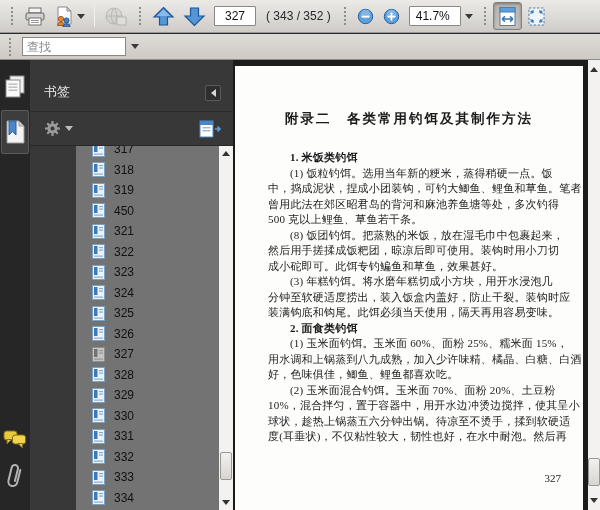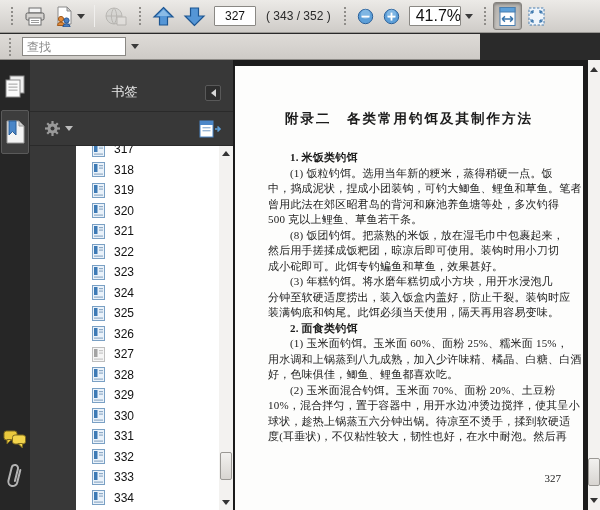--- a/index.html
+++ b/index.html
@@ -22,25 +22,25 @@
     background:transparent; display:flex; align-items:center; justify-content:center; padding:0 3px; }
   .tbtn.pressed { background:linear-gradient(#b6b3af,#c6c3bf); border:1px solid #84817d;
     box-shadow:inset 0 1px 3px rgba(0,0,0,.35); }
   .tbtn.disabled { opacity:.55; }
   .caret-down { width:0; height:0; border-left:4px solid transparent; border-right:4px solid transparent;
     border-top:5px solid #3a3a3a; margin-left:3px; }
   .num-box { width:42px; height:20px; border:1px solid #8a8884; background:#fff;
     font-size:12px; text-align:center; color:#111; margin:0 4px; border-radius:1px; }
   .page-count { font-size:12px; color:#2a2a2a; margin:0 6px; white-space:nowrap; }
   .zoom-box { width:52px; height:20px; border:1px solid #8a8884; background:#fff;
-    font-size:16px; text-align:left; padding-left:6px; color:#111; margin-left:4px; border-radius:1px; }
+    font-size:12px; text-align:left; padding-left:6px; color:#111; margin-left:4px; border-radius:1px; }
 
   
   .findbar {
-    position:absolute; top:34px; left:0; width:480px; height:26px;
+    position:absolute; top:34px; left:0; width:600px; height:26px;
     background:linear-gradient(#dedbd7,#cecbc7);
     border-bottom:1px solid #8e8c88;
     display:flex; align-items:center; padding:0 2px;
   }
   .find-input { width:104px; height:19px; border:1px solid #8a8884; background:#fff;
     font-size:12px; padding:0 4px; color:#222; margin-left:4px; }
   .find-input::placeholder { color:#8a8a8a; }
   .find-caret-btn { width:18px; height:19px; display:flex; align-items:center; justify-content:center;
     background:transparent; border:none; }
 
@@ -50,35 +50,35 @@
   
   .iconstrip { width:30px; height:100%; background:#262626; position:relative; flex:none; }
   .strip-btn { position:absolute; left:1px; width:28px; height:38px;
     display:flex; align-items:center; justify-content:center; }
   .strip-btn.selected { background:#3d3d3d; border:1px solid #5a5a5a; border-radius:2px; height:44px; }
 
   
   .panel { width:204px; height:100%; background:#383838; position:relative; flex:none;
     border-right:1px solid #1a1a1a; }
   .panel-header { height:52px; display:flex; align-items:flex-end; padding:0 12px 10px 14px;
-    border-bottom:1px solid #2a2a2a;text-align:center; }
+    border-bottom:1px solid #2a2a2a; }
   .panel-title { color:#e8e8e8; font-size:13px; flex:1; }
   .collapse-btn { width:16px; height:16px; background:#2e2e2e; border:1px solid #595959;
     border-radius:2px; display:flex; align-items:center; justify-content:center; }
   .tri-left { width:0; height:0; border-top:4px solid transparent; border-bottom:4px solid transparent;
     border-right:5px solid #d8d8d8; }
   .panel-tools { height:34px; display:flex; align-items:center; padding:0 10px 0 14px;
     border-bottom:1px solid #2a2a2a; }
   .gear-btn { display:flex; align-items:center; }
   .gear-caret { width:0; height:0; border-left:4px solid transparent; border-right:4px solid transparent;
     border-top:5px solid #bdbdbd; margin-left:4px; }
   .tools-spacer { flex:1; }
 
   
-  .list-wrap { position:absolute; top:86px; left:46px; right:0; bottom:0; background:#ffffff; overflow:hidden; }
+  .list-wrap { position:absolute; top:86px; left:46px; right:0; bottom:0; background:#737373; overflow:hidden; }
   .bm-list { position:absolute; top:0; left:0; right:14px; bottom:0; overflow:hidden; padding-top:2px; }
   .bm-item { height:20.5px; display:flex; align-items:center; padding-left:16px; }
   .bm-item.partial { margin-top:-9px; }
   .bm-item .bm-ico { width:13px; height:15px; flex:none; margin-right:9px; }
   .bm-item.current .bm-ico { filter:grayscale(1) opacity(.65); }
   .bm-label { font-size:12px; color:#111; }
 
   
   .vscroll { position:absolute; top:0; right:0; width:14px; bottom:0; background:#f3f2f0; }
   .scroll-btn { position:absolute; left:0; width:14px; height:15px; background:#f3f2f0;
@@ -352,21 +352,21 @@
             <div class="bm-item">
               <span class="bm-ico">
                 <svg width="13" height="15" viewBox="0 0 13 15">
                   <rect x="0.5" y="0.5" width="12" height="14" fill="#eaf2fa" stroke="#7aa0c4"></rect>
                   <rect x="2" y="2" width="3.5" height="8" fill="#3d7ab5"></rect>
                   <rect x="7" y="3" width="4" height="1.2" fill="#8fabc6"></rect>
                   <rect x="7" y="5.5" width="4" height="1.2" fill="#8fabc6"></rect>
                   <rect x="2" y="11.5" width="9" height="1.2" fill="#8fabc6"></rect>
                 </svg>
               </span>
-              <span class="bm-label">320</span>
+              <span class="bm-label">450</span>
             </div>
             <div class="bm-item">
               <span class="bm-ico">
                 <svg width="13" height="15" viewBox="0 0 13 15">
                   <rect x="0.5" y="0.5" width="12" height="14" fill="#eaf2fa" stroke="#7aa0c4"></rect>
                   <rect x="2" y="2" width="3.5" height="8" fill="#3d7ab5"></rect>
                   <rect x="7" y="3" width="4" height="1.2" fill="#8fabc6"></rect>
                   <rect x="7" y="5.5" width="4" height="1.2" fill="#8fabc6"></rect>
                   <rect x="2" y="11.5" width="9" height="1.2" fill="#8fabc6"></rect>
                 </svg>

